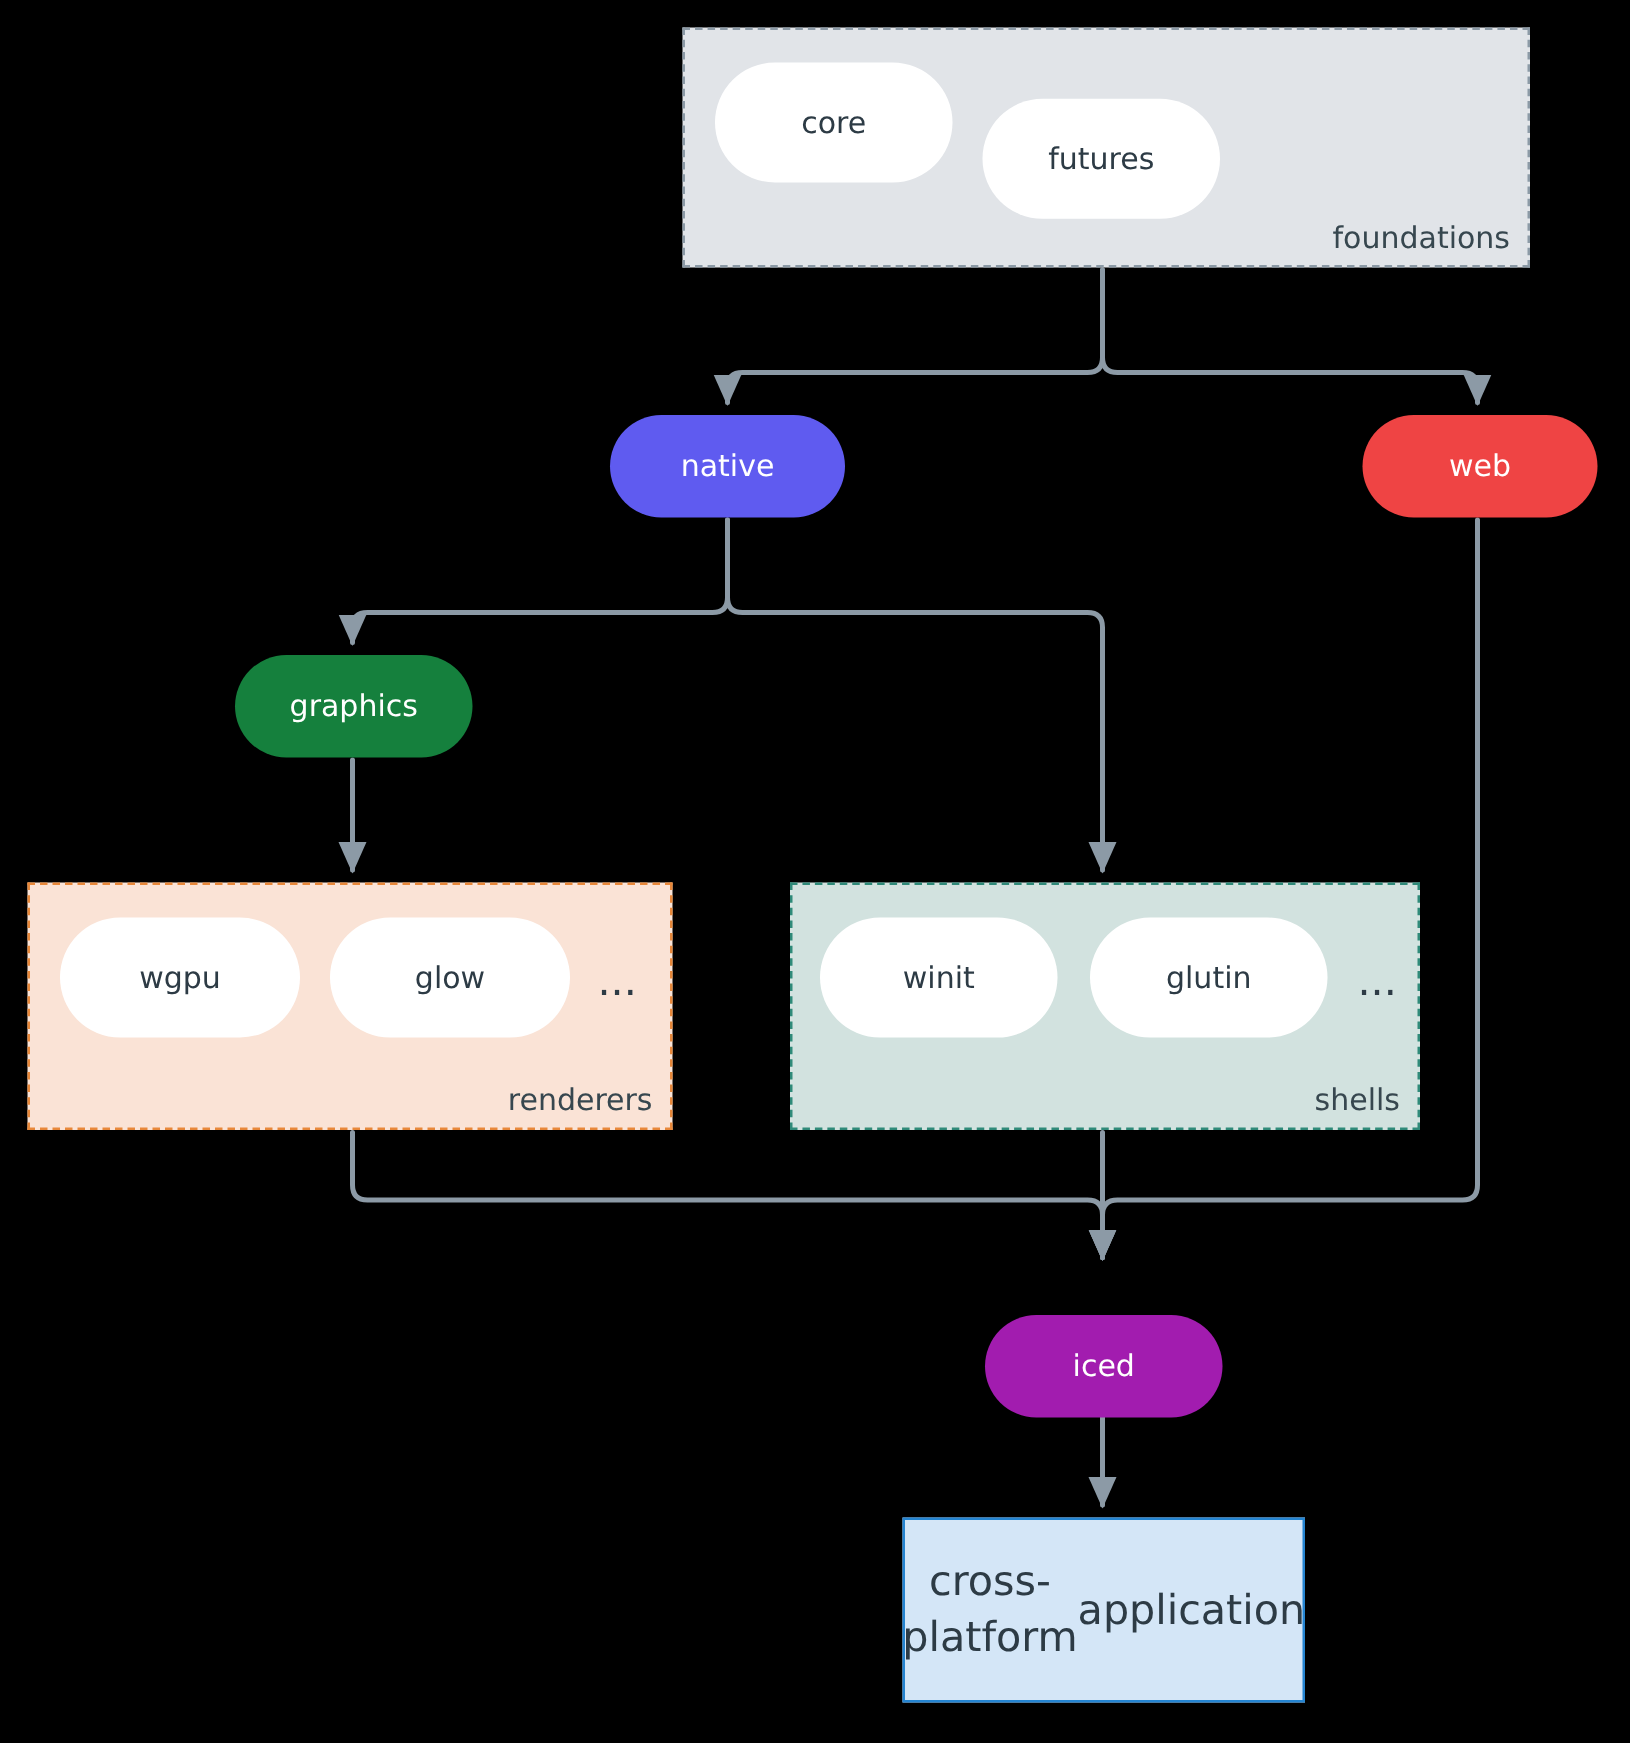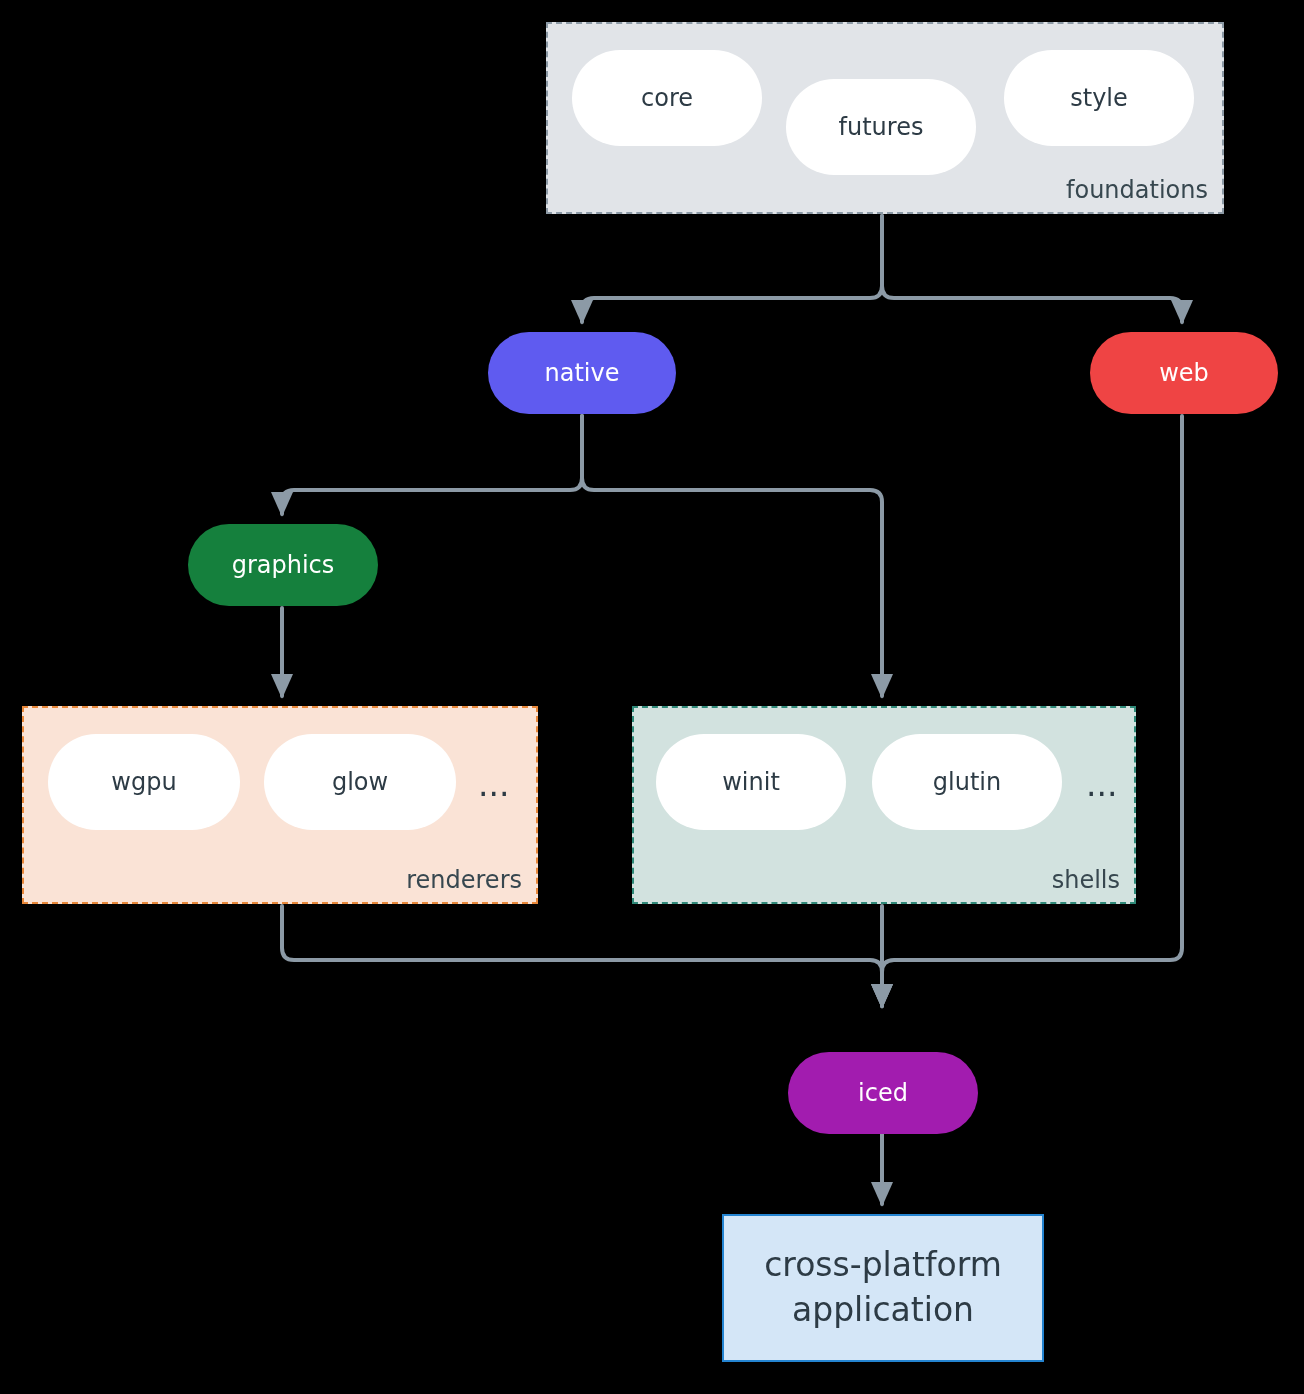--- a/index.html
+++ b/index.html
@@ -116,21 +116,20 @@
 
   
   #node-app {
     left: 722px; top: 1214px;
     width: 322px; height: 148px;
     background: #d4e6f7;
     border: 2px solid #2484d1;
     color: #2d3b45;
     font-size: 33px;
     line-height: 1.35;
-    flex-direction: column;
   }
 </style>
 </head>
 <body>
 
 <div id="canvas">
 
   <svg class="edges" viewBox="0 0 1304 1394" xmlns="http://www.w3.org/2000/svg">
     <defs>
       <marker id="arrow" viewBox="0 0 10 10" refX="8" refY="5" markerWidth="7" markerHeight="7" orient="auto-start-reverse">
@@ -157,23 +156,20 @@
 
   <div class="cluster" id="cluster-foundations">
     <span class="cluster-label">foundations</span>
   </div>
   <div class="node pill-white" id="pill-core">
     <span>core</span>
   </div>
   <div class="node pill-white" id="pill-futures">
     <span>futures</span>
   </div>
-  <div class="node pill-white" id="pill-style">
-    <span>style</span>
-  </div>
 
   <div class="node pill-solid" id="node-native">
     <span>native</span>
   </div>
   <div class="node pill-solid" id="node-web">
     <span>web</span>
   </div>
 
   <div class="node pill-solid" id="node-graphics">
     <span>graphics</span>

